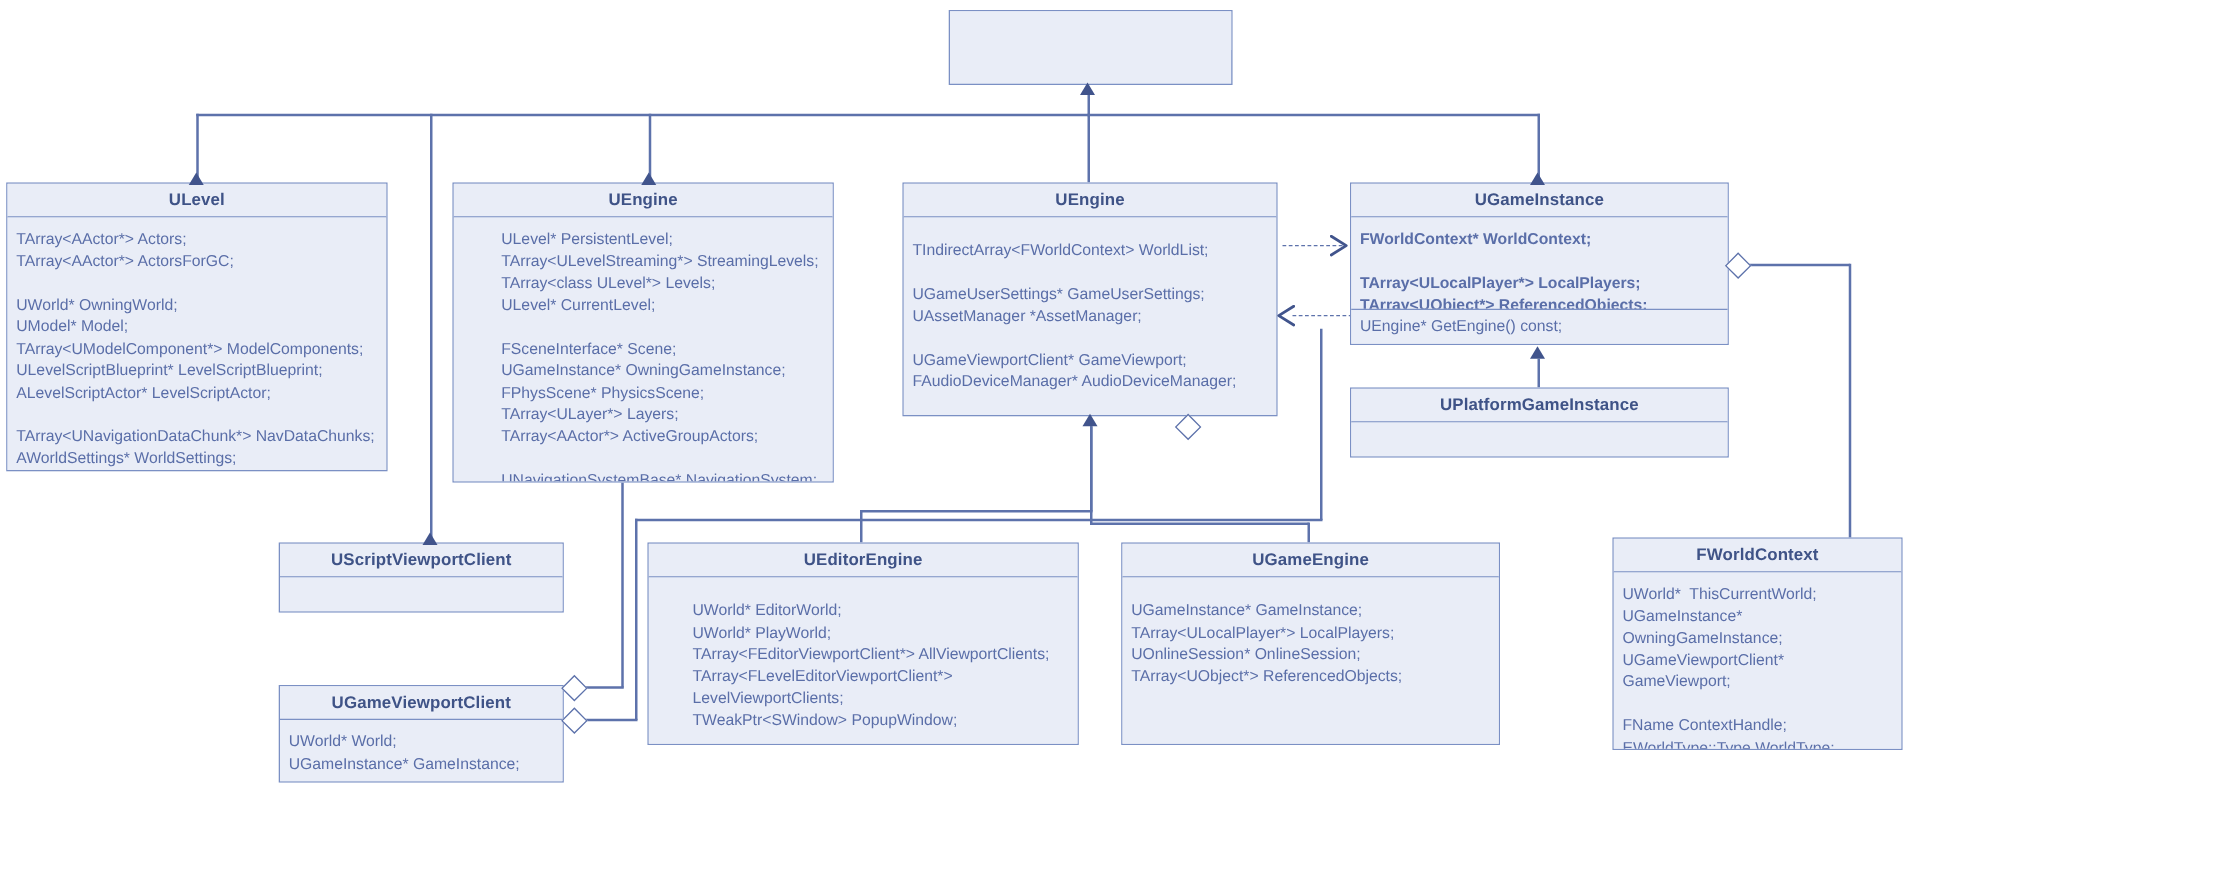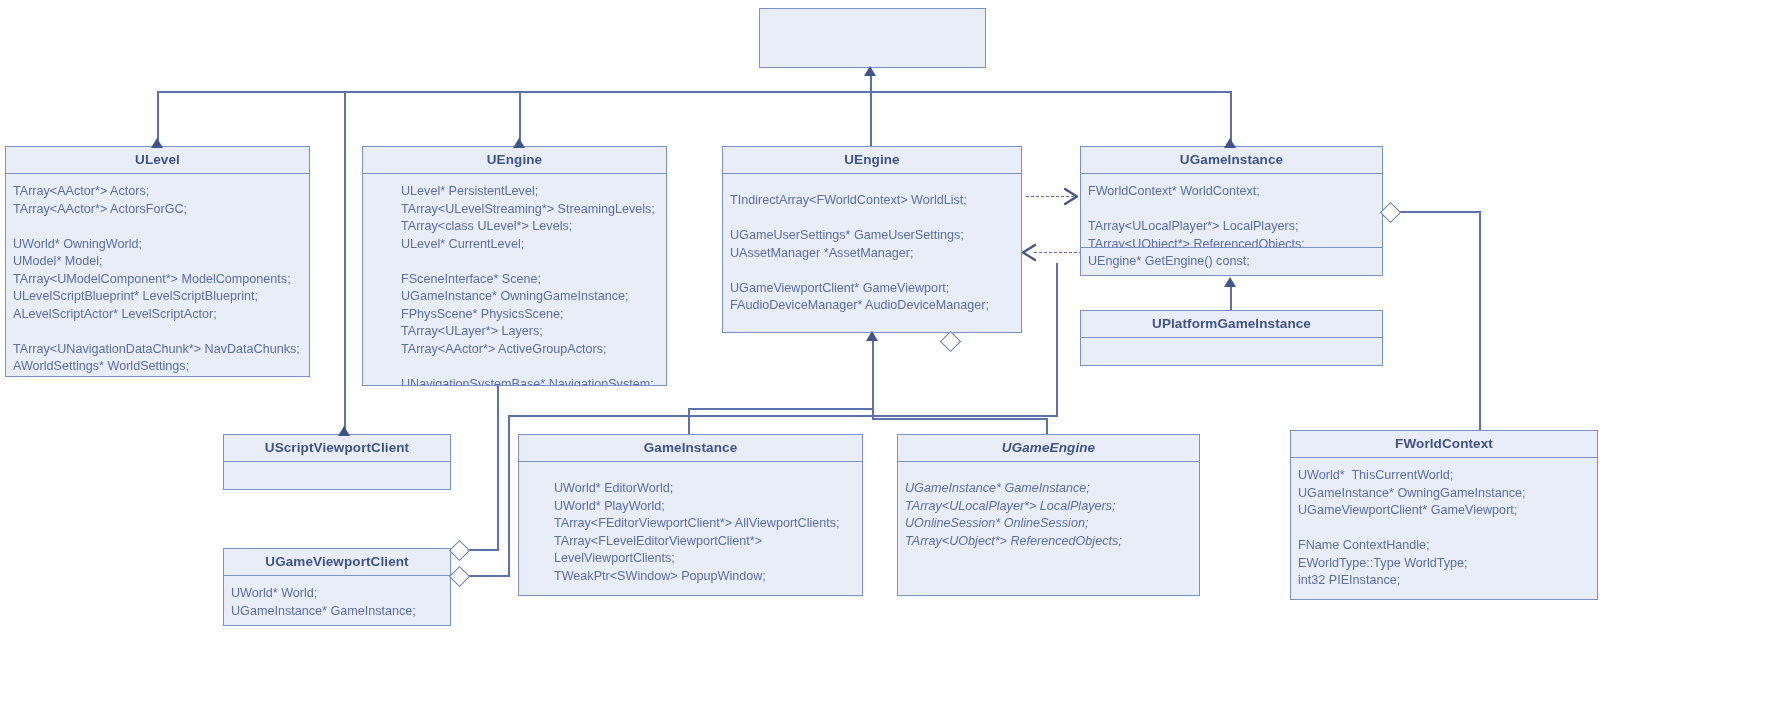--- a/index.html
+++ b/index.html
@@ -188,21 +188,21 @@
 
 UGameUserSettings* GameUserSettings;
 UAssetManager *AssetManager;
 
 UGameViewportClient* GameViewport;
 FAudioDeviceManager* AudioDeviceManager;</div>
   </div>
 
   <div class="uml-class" style="left:1080px; top:146px; width:303px; height:130px;">
     <div class="uml-title">UGameInstance</div>
-    <div class="uml-compartment" style="height:73px;">FWorldContext* WorldContext;
+    <div class="uml-compartment" style="height:73px;font-weight:bold;">FWorldContext* WorldContext;
 
 TArray&lt;ULocalPlayer*&gt; LocalPlayers;
 TArray&lt;UObject*&gt; ReferencedObjects;</div>
     <div class="uml-compartment" style="height:28px; padding-top:5px;">UEngine* GetEngine() const;</div>
   </div>
 
   <div class="uml-class" style="left:1080px; top:310px; width:303px; height:56px;">
     <div class="uml-title">UPlatformGameInstance</div>
     <div class="uml-compartment empty" style="height:27px;"></div>
   </div>
@@ -212,37 +212,37 @@
     <div class="uml-compartment empty" style="height:27px;"></div>
   </div>
 
   <div class="uml-class" style="left:223px; top:548px; width:228px; height:78px;">
     <div class="uml-title">UGameViewportClient</div>
     <div class="uml-compartment" style="height:49px;">UWorld* World;
 UGameInstance* GameInstance;</div>
   </div>
 
   <div class="uml-class" style="left:518px; top:434px; width:345px; height:162px;">
-    <div class="uml-title">GameInstance</div>
+    <div class="uml-title">UEditorEngine</div>
     <div class="uml-compartment" style="height:133px; padding-top:18px;padding-left:35px;">UWorld* EditorWorld;
 UWorld* PlayWorld;
 TArray&lt;FEditorViewportClient*&gt; AllViewportClients;
 TArray&lt;FLevelEditorViewportClient*&gt; LevelViewportClients;
 TWeakPtr&lt;SWindow&gt; PopupWindow;</div>
   </div>
 
-  <div class="uml-class" style="left:897px; top:434px; width:303px; height:162px;font-style:italic;">
+  <div class="uml-class" style="left:897px; top:434px; width:303px; height:162px;">
     <div class="uml-title">UGameEngine</div>
     <div class="uml-compartment" style="height:133px; padding-top:18px;">UGameInstance* GameInstance;
 TArray&lt;ULocalPlayer*&gt; LocalPlayers;
 UOnlineSession* OnlineSession;
 TArray&lt;UObject*&gt; ReferencedObjects;</div>
   </div>
 
-  <div class="uml-class" style="left:1290px; top:430px; width:308px; height:170px;">
+  <div class="uml-class" style="left:1290px; top:430px; width:232px; height:170px;">
     <div class="uml-title">FWorldContext</div>
     <div class="uml-compartment" style="height:141px;">UWorld*  ThisCurrentWorld;
 UGameInstance* OwningGameInstance;
 UGameViewportClient* GameViewport;
 
 FName ContextHandle;
 EWorldType::Type WorldType;
 int32 PIEInstance;</div>
   </div>
 

